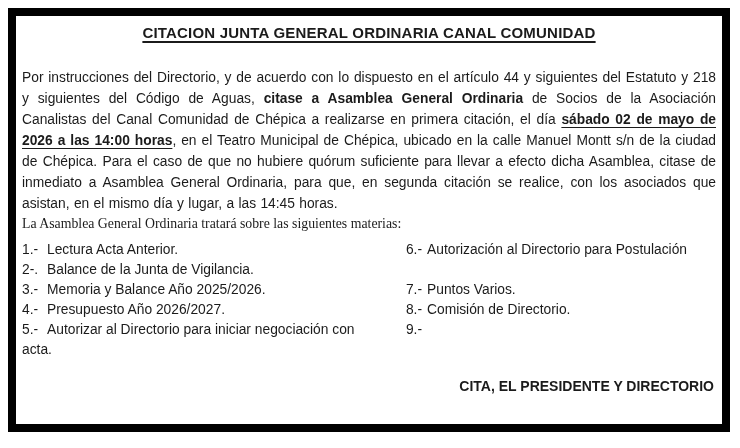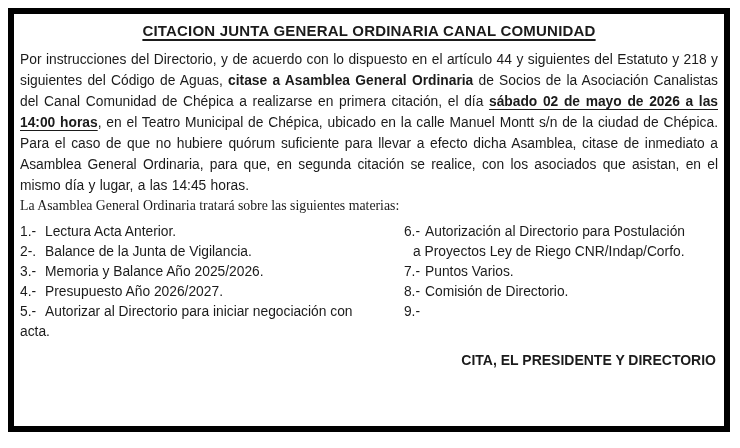--- a/index.html
+++ b/index.html
@@ -16,38 +16,38 @@
     color: #1b1b1b;
     overflow: hidden;
   }
   .frame {
     position: absolute;
     left: 8px;
     top: 8px;
     width: 722px;
     height: 424px;
     box-sizing: border-box;
-    border: 6px solid #000000;
+    border: 8px solid #000000;
     padding: 7px 6px 0 6px;
     background: #ffffff;
   }
   .doc-title {
     text-align: center;
     font-size: 15px;
     font-weight: 700;
     line-height: 20px;
     letter-spacing: 0.2px;
   }
   .doc-title span {
     text-decoration: underline;
     text-underline-offset: 3px;
     text-decoration-thickness: 1.5px;
   }
   .body-paragraph {
-    margin-top: 8px;
+    margin-top: 24px;
     font-size: 13.8px;
     line-height: 21px;
     text-align: justify;
     text-justify: inter-word;
     word-spacing: 0.5px;
   }
   .body-paragraph .seg-bold { font-weight: 700; }
   .body-paragraph .seg-underline {
     text-decoration: underline;
     text-underline-offset: 3px;
@@ -79,21 +79,21 @@
     flex: 0 0 25px;
     text-align: left;
   }
   .num-right {
     flex: 0 0 25px;
     text-align: right;
     margin-right: 5px;
   }
   .num-right.continuation { flex-basis: 13px; }
   .closing-line {
-    margin-top: 8px;
+    margin-top: 16px;
     text-align: right;
     font-weight: 700;
     font-size: 14px;
     line-height: 20px;
     padding-right: 2px;
   }
 </style>
 </head>
 <body>
 
@@ -116,24 +116,20 @@
           </div>
           <div class="cell-right">
             <span class="num-right">6.-</span>
             <span>Autorización al Directorio para Postulación</span>
           </div>
         </div>
         <div class="agenda-row">
           <div class="cell-left">
             <span class="num-left">2-.</span>
             <span>Balance de la Junta de Vigilancia.</span>
-          </div>
-          <div class="cell-right">
-            <span class="num-right continuation"></span>
-            <span>a Proyectos Ley de Riego CNR/Indap/Corfo.</span>
           </div>
         </div>
         <div class="agenda-row">
           <div class="cell-left">
             <span class="num-left">3.-</span>
             <span>Memoria y Balance Año 2025/2026.</span>
           </div>
           <div class="cell-right">
             <span class="num-right">7.-</span>
             <span>Puntos Varios.</span>

